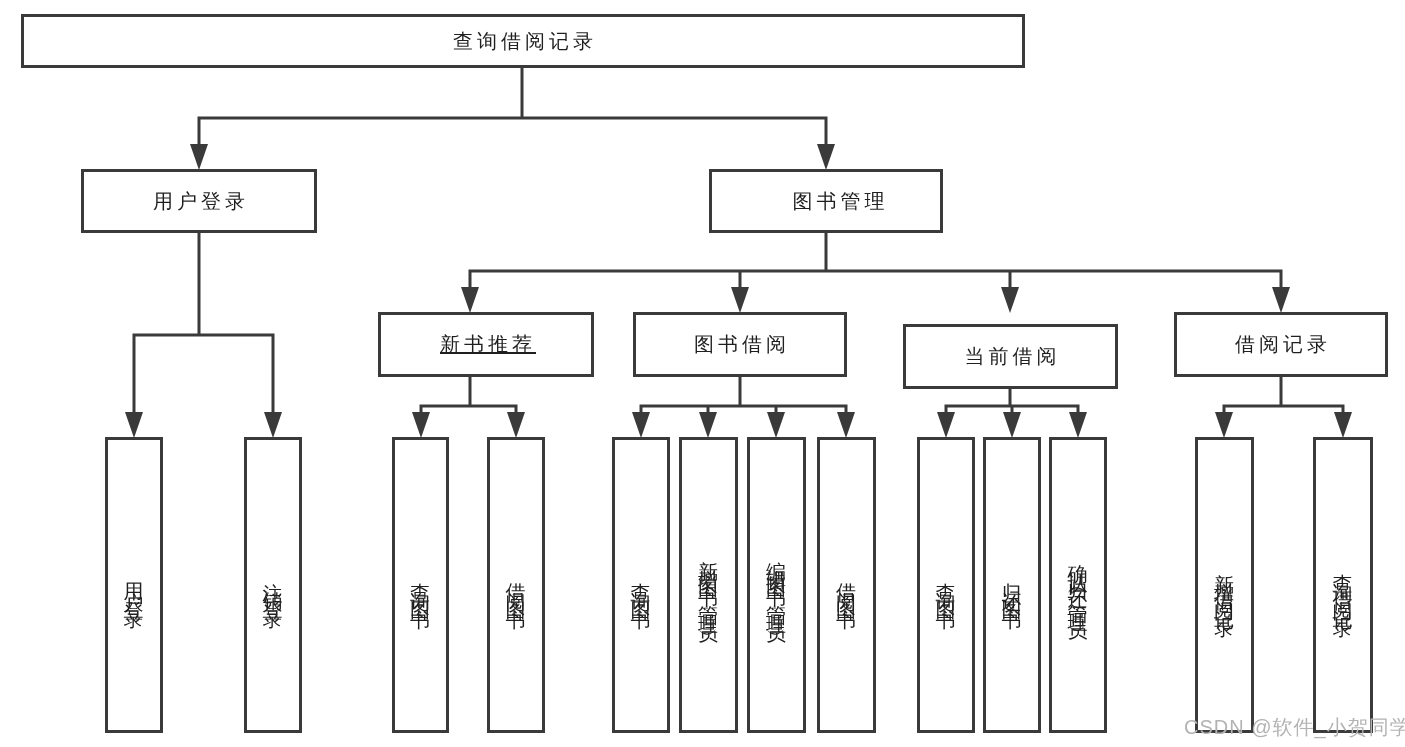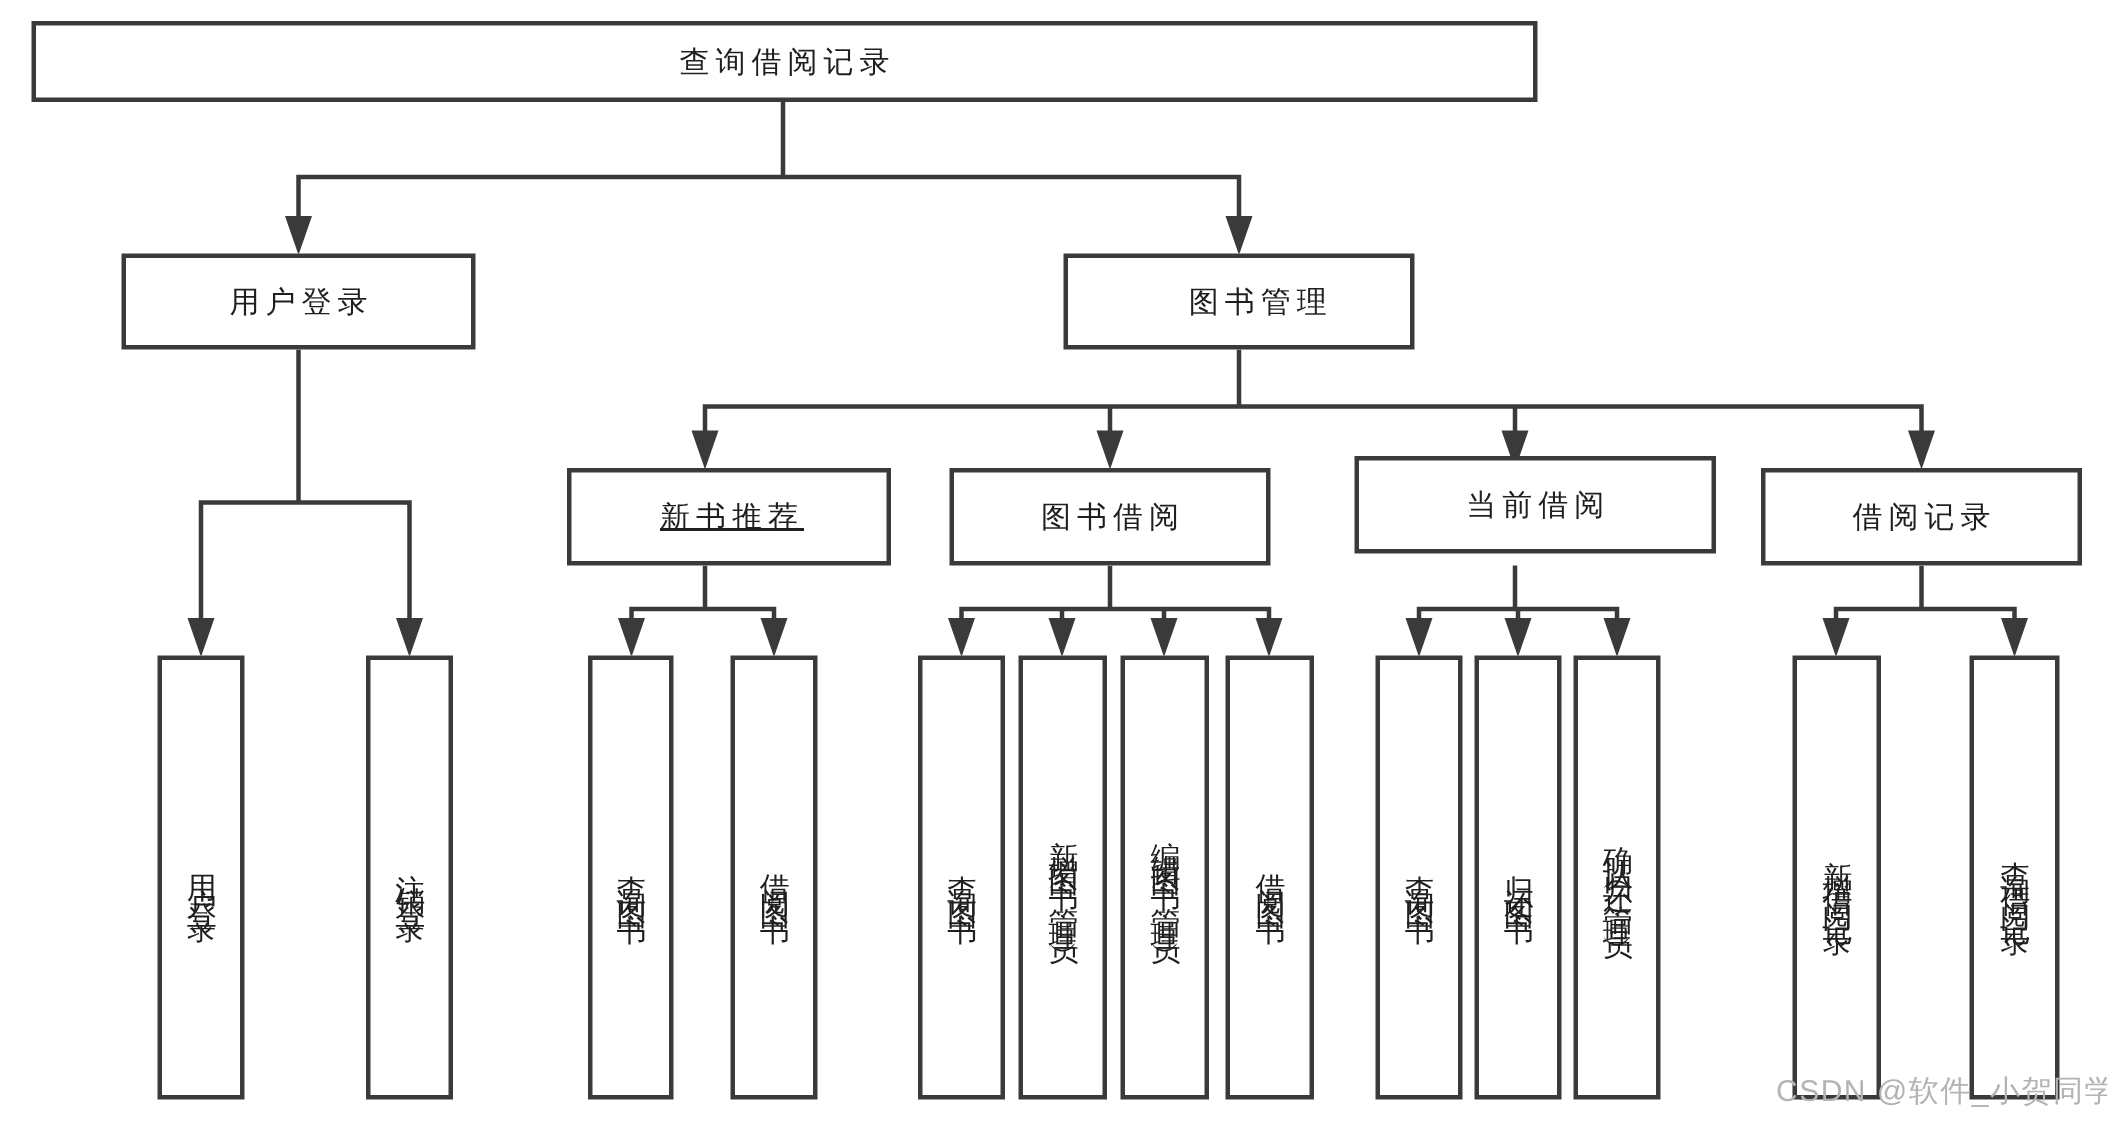--- a/index.html
+++ b/index.html
@@ -112,21 +112,21 @@
   <div class="node" style="left:709px; top:169px; width:234px; height:64px;padding-left:25px;">
     <span class="h-label">图书管理</span>
   </div>
 
   <div class="node" style="left:378px; top:312px; width:216px; height:65px;text-decoration:underline;">
     <span class="h-label">新书推荐</span>
   </div>
   <div class="node" style="left:633px; top:312px; width:214px; height:65px;text-align:center;">
     <span class="h-label">图书借阅</span>
   </div>
-  <div class="node" style="left:903px; top:304px; width:241px; height:65px;text-align:center;">
+  <div class="node" style="left:903px; top:324px; width:215px; height:65px;text-align:center;">
     <span class="h-label">当前借阅</span>
   </div>
   <div class="node" style="left:1174px; top:312px; width:214px; height:65px;">
     <span class="h-label">借阅记录</span>
   </div>
 
   <div class="node" style="left:105px; top:437px; width:58px; height:296px;">
     <span class="v-label">用户登录</span>
   </div>
   <div class="node" style="left:244px; top:437px; width:58px; height:296px;">

